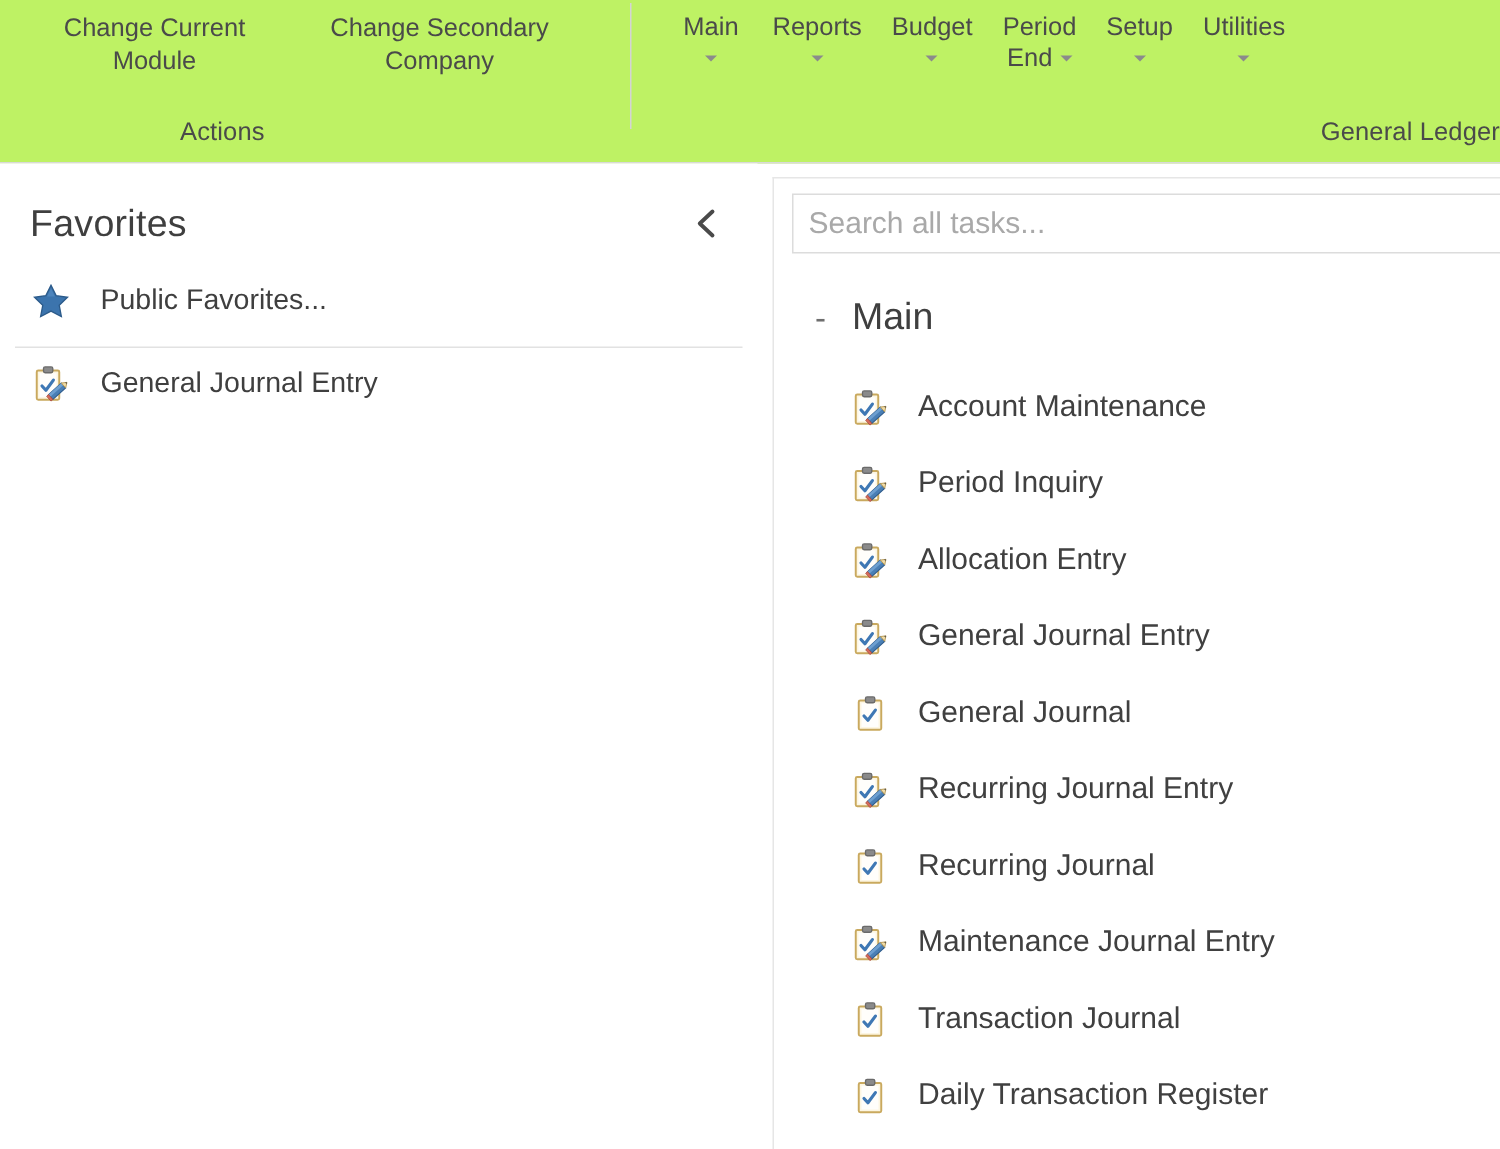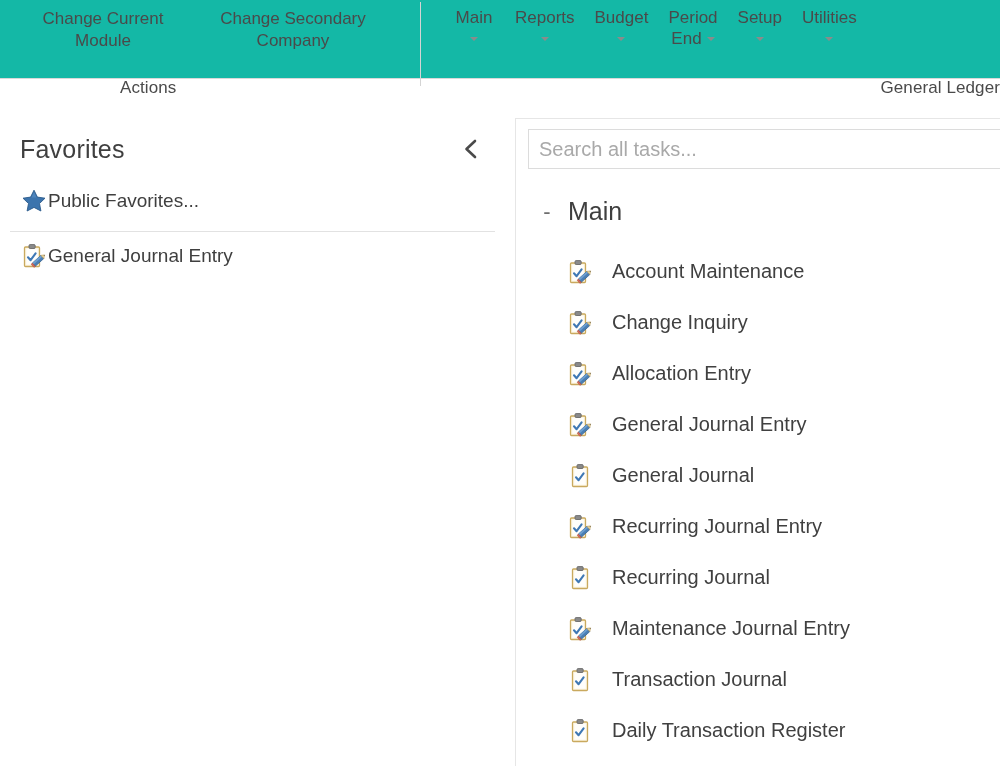--- a/index.html
+++ b/index.html
@@ -20,22 +20,22 @@
     width: 1000px;
     height: 766px;
     background: #ffffff;
   }
 
   
   .ribbon {
     position: absolute;
     left: 0; top: 0;
     width: 1000px;
-    height: 79px;
-    background: #14b8a6;
+    height: 109px;
+    background: #bef264;
     border-bottom: 1px solid #d9d9d9;
   }
 
   .ribbon-group {
     position: absolute;
     top: 0;
     height: 108px;
   }
 
   .ribbon-group.actions { left: 0; width: 420px; }
@@ -164,20 +164,21 @@
     height: 48px;
     display: flex;
     align-items: center;
     padding-left: 20px;
     cursor: pointer;
   }
 
   .fav-row .label {
     font-size: 19px;
     color: #3f3f3f;
+    margin-left: 19px;
     white-space: nowrap;
   }
 
   .fav-divider {
     margin: 6px 10px 0 10px;
     height: 1px;
     background: #e2e2e2;
   }
 
   .icon-box {
@@ -421,21 +422,21 @@
             <polyline points="8,15.3 10.6,18.2 15.6,11.4" fill="none" stroke="#3f78b4" stroke-width="2.1" stroke-linecap="round" stroke-linejoin="round"></polyline>
             <g transform="rotate(-42 17.5 19)">
               <rect x="12.2" y="17.1" width="11.6" height="4.3" fill="#4a7fb5" stroke="#2f5c8c" stroke-width="0.7"></rect>
               <rect x="12.2" y="17.1" width="11.6" height="1.9" fill="#6d9fd0"></rect>
               <polygon points="23.8,17.1 26.9,19.25 23.8,21.4" fill="#f0dca8" stroke="#b99b56" stroke-width="0.6"></polygon>
               <polygon points="25.9,18.55 26.9,19.25 25.9,19.95" fill="#4a4a4a"></polygon>
               <rect x="10.6" y="17.1" width="1.7" height="4.3" fill="#d76a5a" stroke="#a84b3d" stroke-width="0.5"></rect>
             </g>
           </svg>
         </span>
-        <span class="label">Change Inquiry</span>
+        <span class="label">Period Inquiry</span>
       </li>
 
       <li class="task-item">
         <span class="icon-box">
           <svg width="28" height="28" viewBox="0 0 28 28">
             <rect x="4.5" y="5" width="15" height="19.5" rx="1" fill="#fdf6e1" stroke="#c9a95e" stroke-width="1.3"></rect>
             <rect x="6.3" y="6.8" width="11.4" height="15.9" fill="#ffffff" opacity="0.85"></rect>
             <rect x="9" y="2.6" width="6.2" height="3.9" rx="1.1" fill="#8a8a8a" stroke="#6a6a6a" stroke-width="0.9"></rect>
             <polyline points="8,15.3 10.6,18.2 15.6,11.4" fill="none" stroke="#3f78b4" stroke-width="2.1" stroke-linecap="round" stroke-linejoin="round"></polyline>
             <g transform="rotate(-42 17.5 19)">

